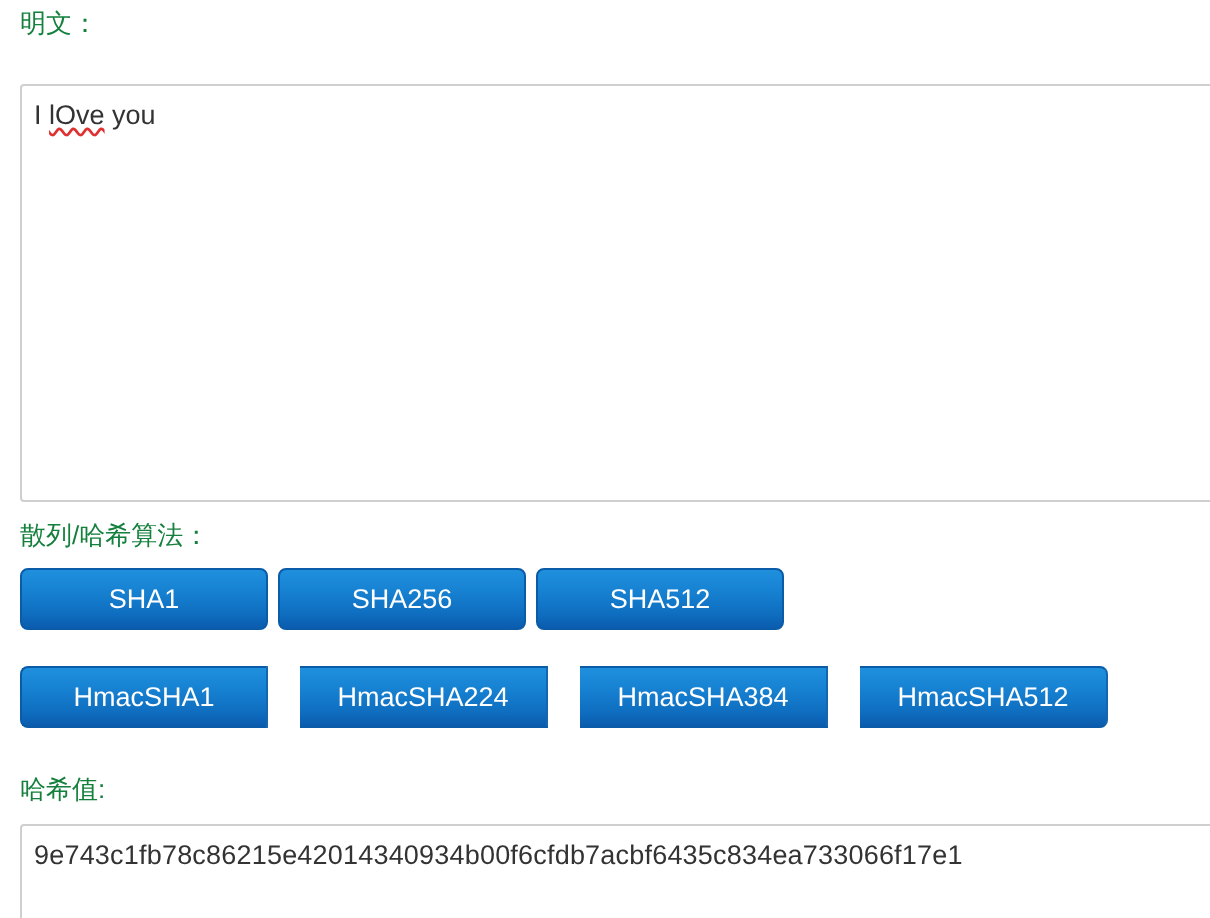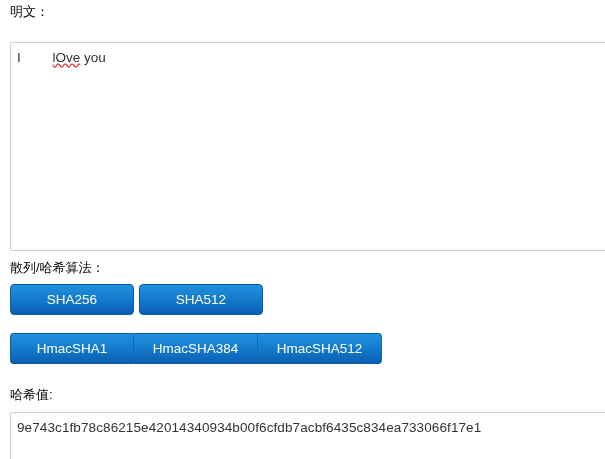--- a/index.html
+++ b/index.html
@@ -17,21 +17,21 @@
     width: 605px;
     height: 459px;
     background: #ffffff;
   }
 
   
   .field-label {
     position: absolute;
     font-size: 13px;
     line-height: 16px;
-    color: #000000;
+    color: #15803d;
     white-space: nowrap;
   }
   #label-plaintext { left: 10px; top: 4px; }
   #label-algorithm { left: 10px; top: 260px; }
   #label-hash      { left: 10px; top: 387px; text-align: right; }
 
   
   .textbox {
     position: absolute;
     background: #ffffff;
@@ -57,21 +57,20 @@
     left: 10px;
     top: 412px;
     width: 610px;
     height: 60px;
     font-size: 13.5px;
     letter-spacing: 0.1px;
   }
   .misspelled {
     text-decoration: underline wavy #e03030;
     text-decoration-skip-ink: none;
-    margin-left: 28px;
   }
 
   
   .btn-row {
     position: absolute;
     left: 10px;
     display: flex;
     white-space: nowrap;
   }
   #row-sha  { top: 284px; }
@@ -90,21 +89,21 @@
     cursor: pointer;
     user-select: none;
     overflow: hidden;
   }
   #row-sha .hash-btn {
     width: 124px;
     margin-right: 5px;
   }
   #row-hmac .hash-btn {
     width: 124px;
-    margin-right: 0;
+    margin-right: 16px;
     border-radius: 0;
     border-left-width: 0;
     border-right: 1px solid #1565b0;
   }
   #row-hmac .hash-btn:first-child {
     border-left: 1px solid #0a5ba8;
     border-top-left-radius: 4px;
     border-bottom-left-radius: 4px;
   }
   #row-hmac .hash-btn:last-child {
@@ -117,26 +116,28 @@
 
 <div class="page">
 
   <div class="field-label" id="label-plaintext">明文：</div>
 
   <div class="textbox" id="plaintext-area" contenteditable="true" spellcheck="false" style=""><span>I </span><span class="misspelled">lOve</span><span> you</span></div>
 
   <div class="field-label" id="label-algorithm">散列/哈希算法：</div>
 
   <div class="btn-row" id="row-sha">
+    <div class="hash-btn">SHA1</div>
     <div class="hash-btn">SHA256</div>
     <div class="hash-btn">SHA512</div>
   </div>
 
   <div class="btn-row" id="row-hmac">
     <div class="hash-btn">HmacSHA1</div>
+    <div class="hash-btn">HmacSHA224</div>
     <div class="hash-btn">HmacSHA384</div>
     <div class="hash-btn">HmacSHA512</div>
   </div>
 
   <div class="field-label" id="label-hash">哈希值:</div>
 
   <div class="textbox" id="hash-output-area" contenteditable="true" spellcheck="false" style="">9e743c1fb78c86215e42014340934b00f6cfdb7acbf6435c834ea733066f17e1</div>
 
 </div>
 

